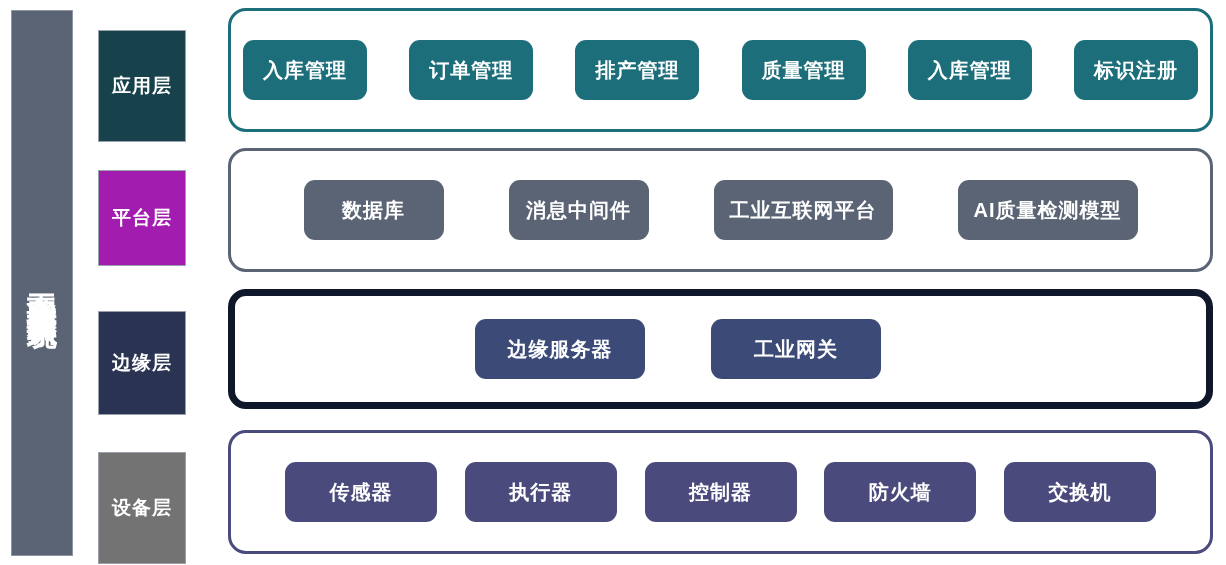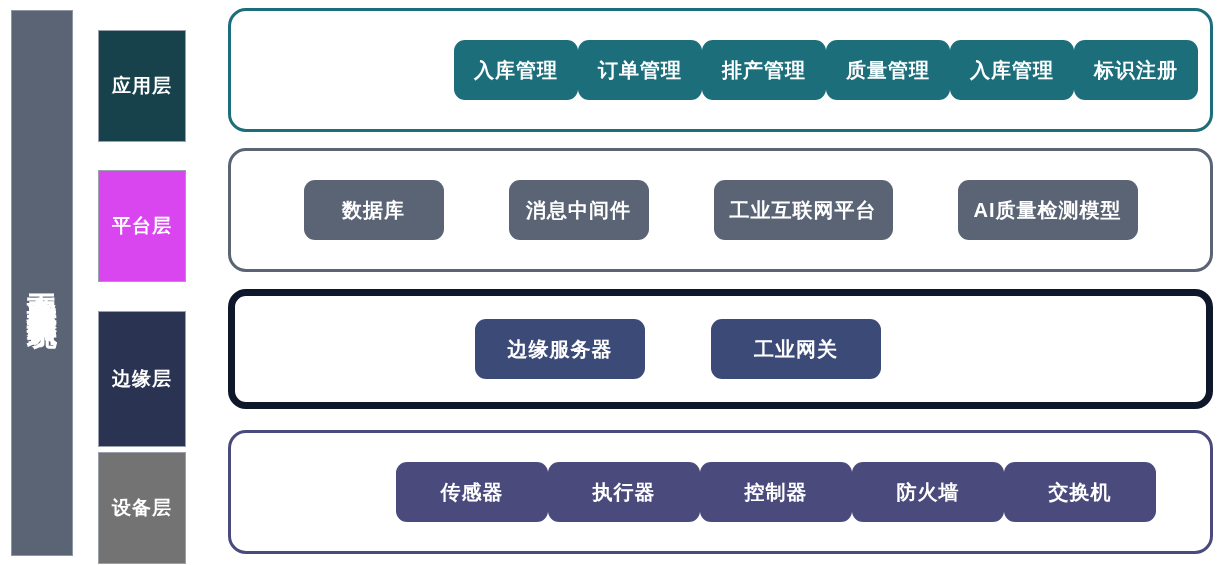--- a/index.html
+++ b/index.html
@@ -94,39 +94,39 @@
     font-weight: bold;
     letter-spacing: 1px;
     white-space: nowrap;
     box-sizing: border-box;
     padding: 0 16px;
   }
 
   
   #row-app       { top: 8px;  height: 124px; border: 3px solid #1b6e7a; }
   #label-app     { top: 14px; height: 112px; background: #17424b; }
-  #row-app .chips { justify-content: flex-end; padding: 0 12px; }
+  #row-app .chips { justify-content: space-between; padding: 0 12px; }
   #row-app .chip { background: #1b6e7a; min-width: 124px; }
 
   
   #row-platform   { top: 148px; height: 124px; border: 3px solid #5a6474; }
-  #label-platform { top: 154px; height: 112px; background: #d946ef; }
+  #label-platform { top: 154px; height: 96px; background: #a21caf; }
   #row-platform .chips { justify-content: space-around; padding: 0 40px; }
   #row-platform .chip { background: #5a6474; min-width: 140px; }
 
   
   #row-edge   { top: 289px; height: 120px; border: 7px solid #0f172a; }
-  #label-edge { top: 295px; height: 136px; background: #2a3452; }
+  #label-edge { top: 295px; height: 104px; background: #2a3452; }
   #row-edge .chips { justify-content: flex-start; padding-left: 240px; gap: 66px; }
   #row-edge .chip { background: #3c4a78; min-width: 170px; }
 
   
   #row-device   { top: 430px; height: 124px; border: 3px solid #4a4a7d; }
   #label-device { top: 436px; height: 112px; background: #737373; }
-  #row-device .chips { justify-content: flex-end; padding: 7px 54px; }
+  #row-device .chips { justify-content: space-between; padding: 7px 54px; }
   #row-device .chip { background: #4a4a7d; min-width: 152px; }
 </style>
 </head>
 <body>
 
 <div id="diagram">
 
   <div class="title-bar">
     <div class="title-bar-text">工业互联网技术应用实训系统</div>
   </div>

